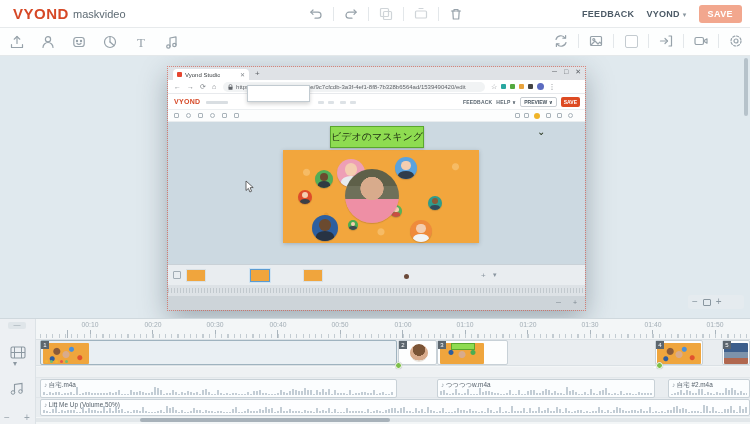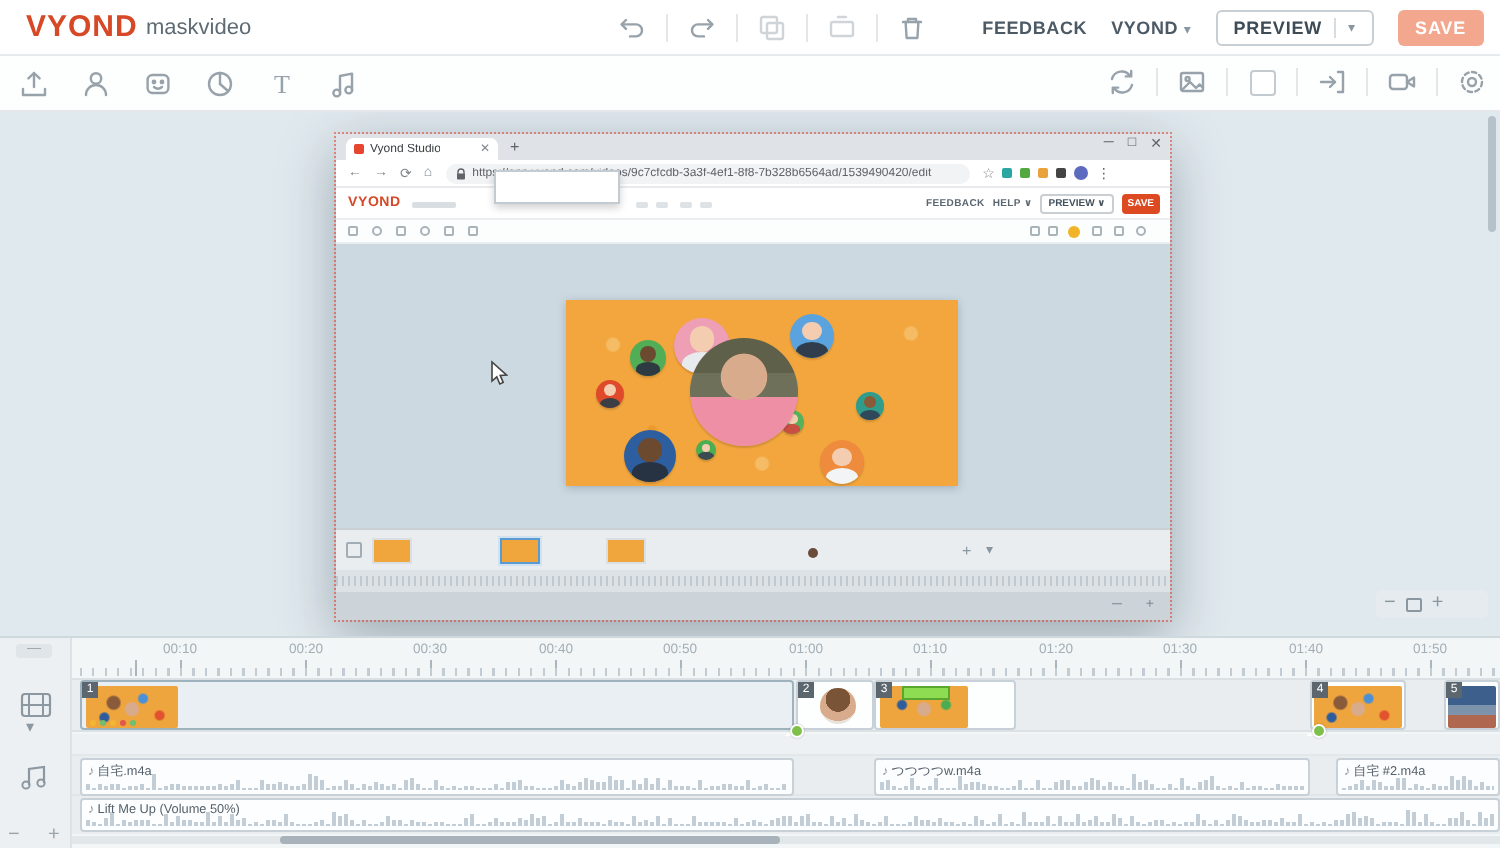--- a/index.html
+++ b/index.html
@@ -195,25 +195,20 @@
         <svg width="16" height="16" viewBox="0 0 16 16" fill="none" stroke="currentColor" stroke-width="1.2" stroke-linecap="round" stroke-linejoin="round">
           <path d="M3.5 5h9"></path>
           <path d="M6 5V3.5h4V5"></path>
           <path d="M4.8 5l.5 8h5.4l.5-8"></path>
         </svg>
       </span>
     </div>
   <div id="topbar-right">
     <span class="menu-txt">FEEDBACK</span>
     <span class="menu-txt"><span>VYOND</span> <span class="chev">▾</span></span>
-    <div id="preview-btn">
-      <span class="pv-label">PREVIEW</span>
-      <span class="pv-sep"></span>
-      <span class="chev">▾</span>
-    </div>
     <button id="save-btn">SAVE</button>
   </div>
 </header>
 
 <div id="toolbar2">
   <div id="tool-left">
       <span class="ticon">
         <svg width="16" height="16" viewBox="0 0 16 16" fill="none" stroke="currentColor" stroke-width="1.2" stroke-linecap="round" stroke-linejoin="round">
           <path d="M8 2.5v7"></path>
           <path d="M5.2 5.2 8 2.5l2.8 2.7"></path>
@@ -407,20 +402,24 @@
           <div class="char" style="left: 65px; top: 70px; width: 10px; height: 10px; background: rgb(74, 174, 82);">
             <div class="head" style="background: rgb(244, 205, 176);"></div>
             <div class="body" style="background: rgb(61, 74, 82);"></div>
           </div>
           <div class="char" style="left: 127px; top: 70px; width: 22px; height: 22px; background: rgb(239, 139, 60);">
             <div class="head" style="background: rgb(244, 205, 176);"></div>
             <div class="body" style="background: rgb(242, 244, 245);"></div>
           </div>
           <div class="char video-circle" style="left: 62px; top: 19px; width: 54px; height: 54px;"></div>
         </div>
+      <div id="speech-box">
+        <span>ビデオのマスキング</span>
+        <span id="speech-anchor">⌄</span>
+      </div>
       <svg id="cursor" width="9" height="13" viewBox="0 0 9 13">
         <path d="M1 1 L1 10.5 L3.4 8.4 L4.9 12 L6.6 11.2 L5.1 7.7 L8.2 7.5 Z" fill="#fff" stroke="#444" stroke-width=".8"></path>
       </svg>
     </div>
 
     <div id="mini-tl">
       <span class="gut-ic"></span>
       <span id="mini-dot"></span>
       <span id="mini-plus">+</span>
       <span id="mini-chev2">▾</span>

